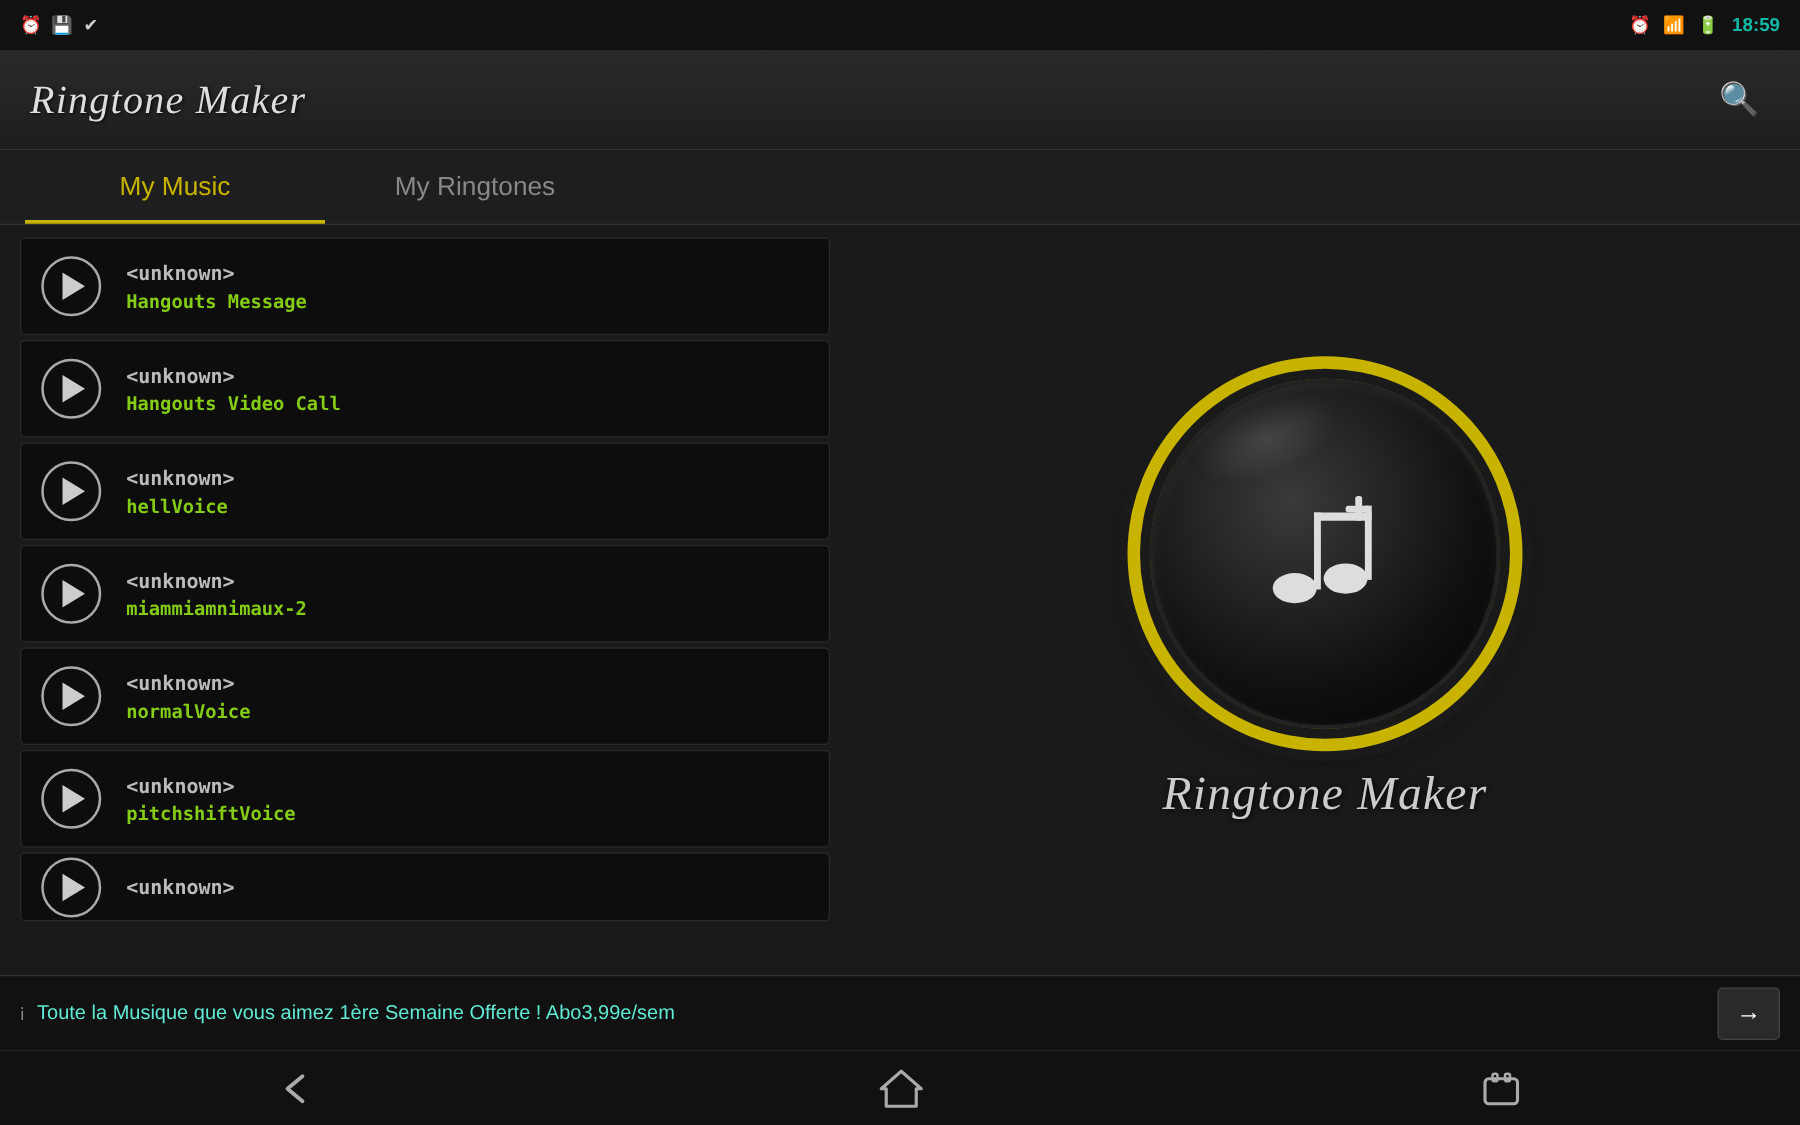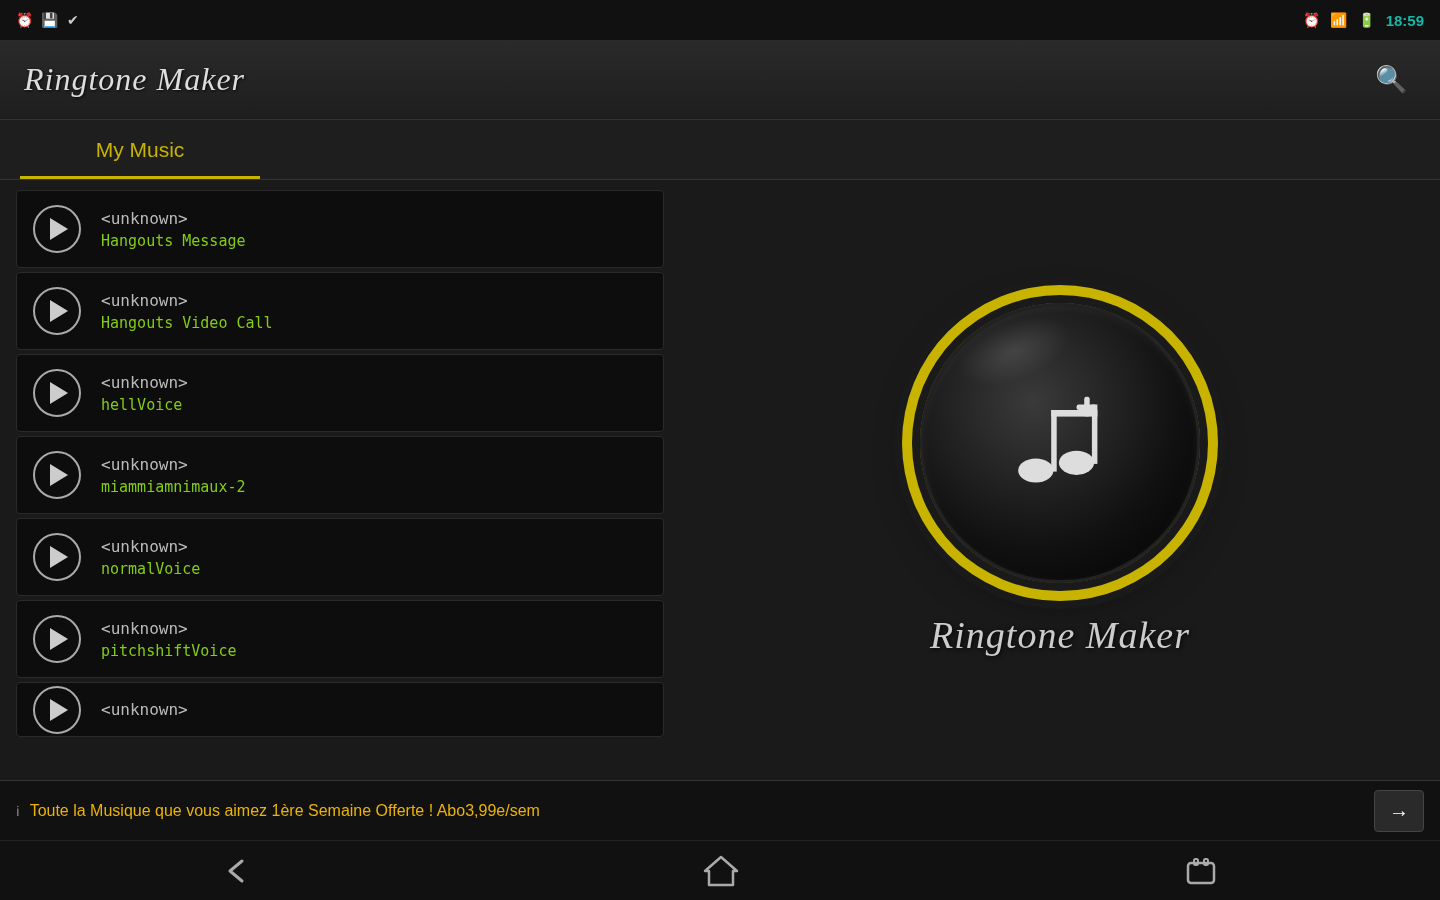--- a/index.html
+++ b/index.html
@@ -135,20 +135,21 @@
       flex-direction: row;
     }
 
     
     #music-list-panel {
       width: 680px;
       background: #1a1a1a;
       padding: 10px 16px;
       overflow-y: auto;
       flex-shrink: 0;
+      font-weight: bold;
     }
 
     .music-item {
       display: flex;
       align-items: center;
       background: #0d0d0d;
       border: 1px solid #2a2a2a;
       border-radius: 4px;
       margin-bottom: 4px;
       padding: 14px 16px;
@@ -258,21 +259,21 @@
       height: 60px;
       background: #111;
       display: flex;
       align-items: center;
       justify-content: space-between;
       padding: 0 16px;
       border-top: 1px solid #333;
     }
 
     .ad-text {
-      color: #eab308;
+      color: #5eead4;
       font-size: 16px;
     }
 
     .ad-arrow-btn {
       width: 50px;
       height: 42px;
       background: #2a2a2a;
       border: 1px solid #444;
       border-radius: 4px;
       display: flex;
@@ -333,20 +334,23 @@
 </div>
 
 <div id="app-header">
   <span class="app-title">Ringtone Maker</span>
   <button class="search-btn">🔍</button>
 </div>
 
 <div id="tabs-container">
   <div class="tab active">
     <span>My Music</span>
+  </div>
+  <div class="tab">
+    <span>My Ringtones</span>
   </div>
 </div>
 
 <div id="main-content">
 
   <div id="music-list-panel">
 
     <div class="music-item">
       <div class="play-btn">
         <div class="play-triangle"></div>

